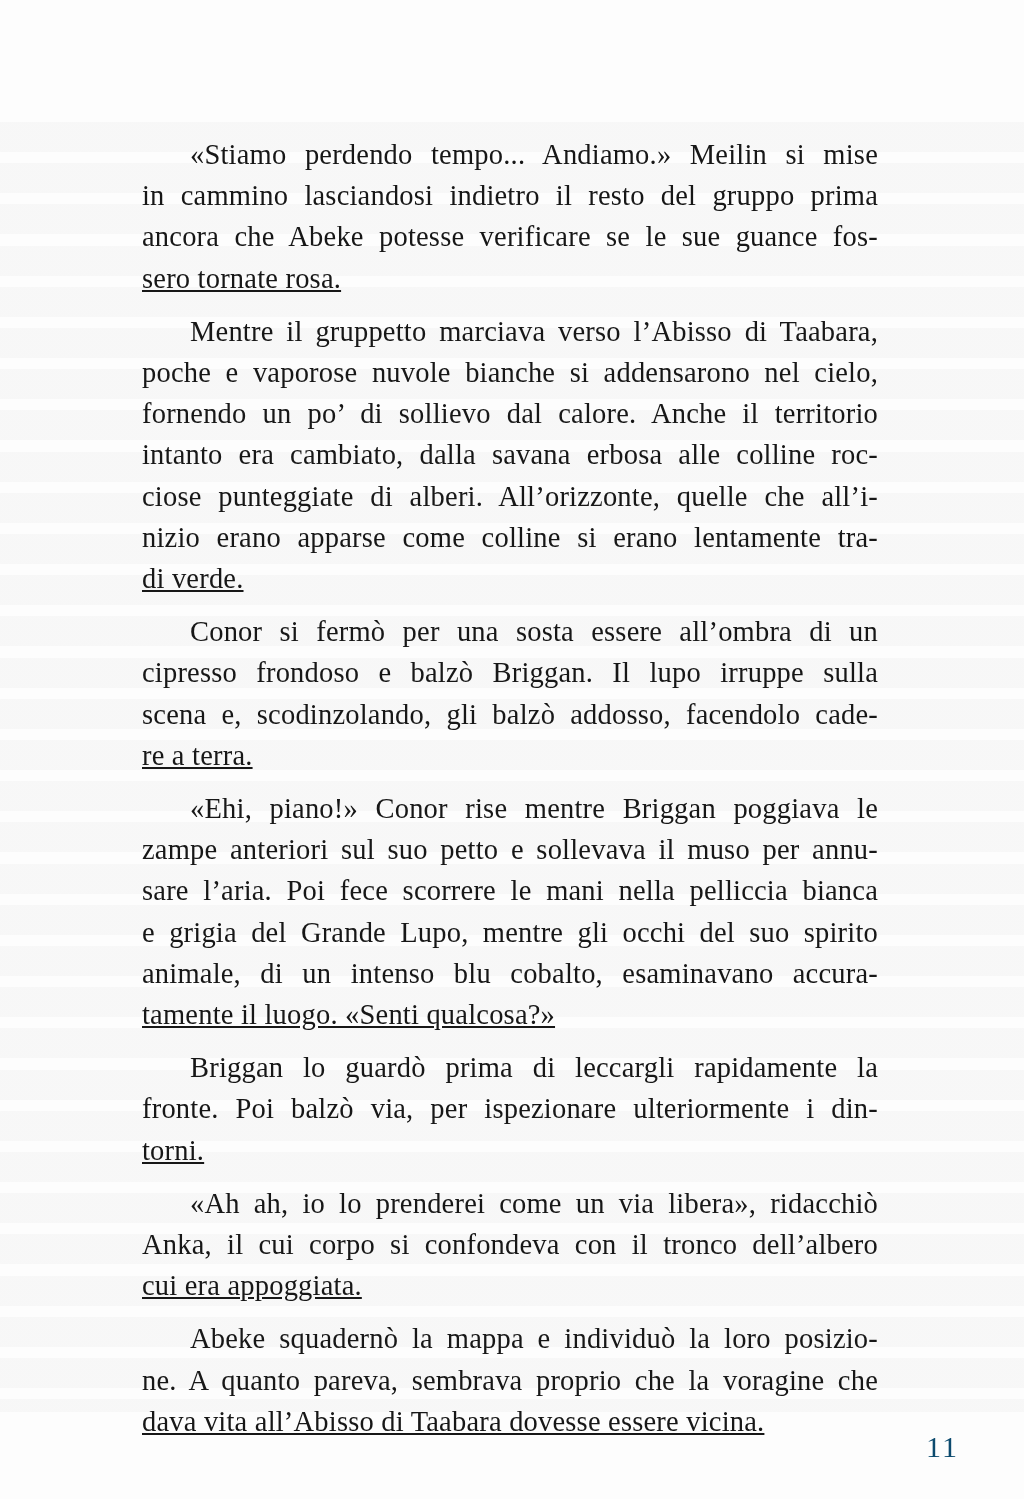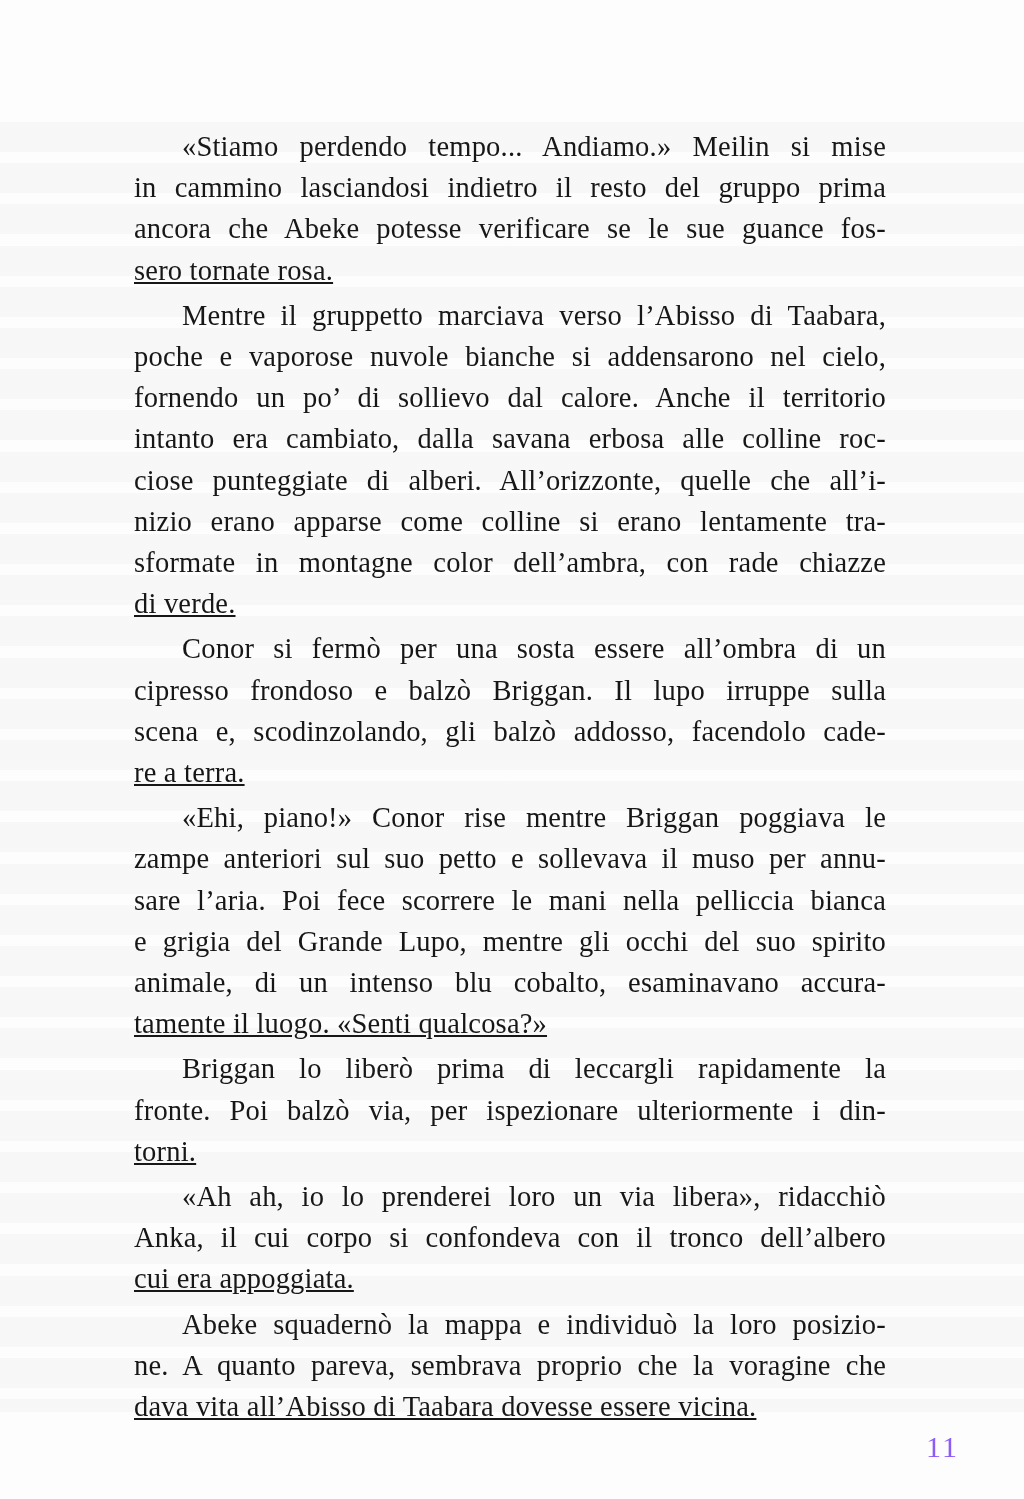--- a/index.html
+++ b/index.html
@@ -34,41 +34,41 @@
   .text-block {
     position: absolute;
     left: 130px;
     top: 122px;
     width: 760px;
     font-size: 28.5px;
     line-height: 41.2px;
     letter-spacing: 0.2px;
   }
   .para {
-    margin: 4px;
+    margin: 12px;
   }
   .line {
     text-align: justify;
     text-align-last: justify;
     white-space: normal;
   }
   .line.indent {
     text-indent: 48px;
   }
   .line.para-end {
     text-align-last: left;
     text-decoration: underline;
   }
   .page-number {
     position: absolute;
     left: 926px;
     top: 1430px;
     font-size: 30px;
     line-height: 34px;
-    color: #8b5cf6;
+    color: #0c4a6e;
     letter-spacing: 2px;
   }
 </style>
 </head>
 <body>
 
 <div class="page">
   <div class="scan-noise"></div>
 
   <div class="text-block">
@@ -80,48 +80,47 @@
       <div class="line para-end">sero tornate rosa.</div>
     </div>
 
     <div class="para">
       <div class="line indent">Mentre il gruppetto marciava verso l’Abisso di Taabara,</div>
       <div class="line">poche e vaporose nuvole bianche si addensarono nel cielo,</div>
       <div class="line">fornendo un po’ di sollievo dal calore. Anche il territorio</div>
       <div class="line">intanto era cambiato, dalla savana erbosa alle colline roc-</div>
       <div class="line">ciose punteggiate di alberi. All’orizzonte, quelle che all’i-</div>
       <div class="line">nizio erano apparse come colline si erano lentamente tra-</div>
-      <div class="line">sformate in montagne color dell’ambra, con rade chiazze</div>
       <div class="line para-end">di verde.</div>
     </div>
 
     <div class="para">
       <div class="line indent">Conor si fermò per una sosta essere all’ombra di un</div>
       <div class="line">cipresso frondoso e balzò Briggan. Il lupo irruppe sulla</div>
       <div class="line">scena e, scodinzolando, gli balzò addosso, facendolo cade-</div>
       <div class="line para-end">re a terra.</div>
     </div>
 
     <div class="para">
       <div class="line indent">«Ehi, piano!» Conor rise mentre Briggan poggiava le</div>
       <div class="line">zampe anteriori sul suo petto e sollevava il muso per annu-</div>
       <div class="line">sare l’aria. Poi fece scorrere le mani nella pelliccia bianca</div>
       <div class="line">e grigia del Grande Lupo, mentre gli occhi del suo spirito</div>
       <div class="line">animale, di un intenso blu cobalto, esaminavano accura-</div>
       <div class="line para-end">tamente il luogo. «Senti qualcosa?»</div>
     </div>
 
     <div class="para">
-      <div class="line indent">Briggan lo liberò prima di leccargli rapidamente la</div>
+      <div class="line indent">Briggan lo guardò prima di leccargli rapidamente la</div>
       <div class="line">fronte. Poi balzò via, per ispezionare ulteriormente i din-</div>
       <div class="line para-end">torni.</div>
     </div>
 
     <div class="para">
-      <div class="line indent">«Ah ah, io lo prenderei loro un via libera», ridacchiò</div>
+      <div class="line indent">«Ah ah, io lo prenderei come un via libera», ridacchiò</div>
       <div class="line">Anka, il cui corpo si confondeva con il tronco dell’albero</div>
       <div class="line para-end">cui era appoggiata.</div>
     </div>
 
     <div class="para">
       <div class="line indent">Abeke squadernò la mappa e individuò la loro posizio-</div>
       <div class="line">ne. A quanto pareva, sembrava proprio che la voragine che</div>
       <div class="line para-end">dava vita all’Abisso di Taabara dovesse essere vicina.</div>
     </div>
 

